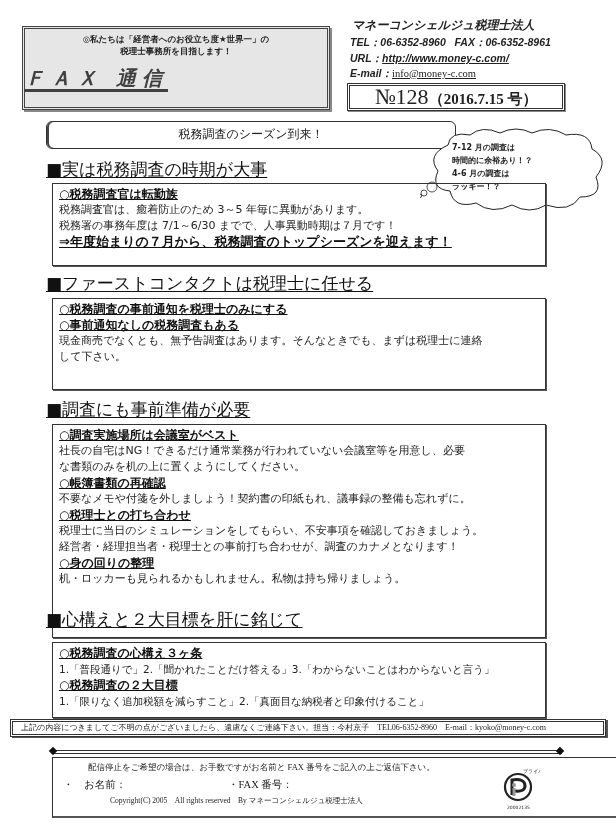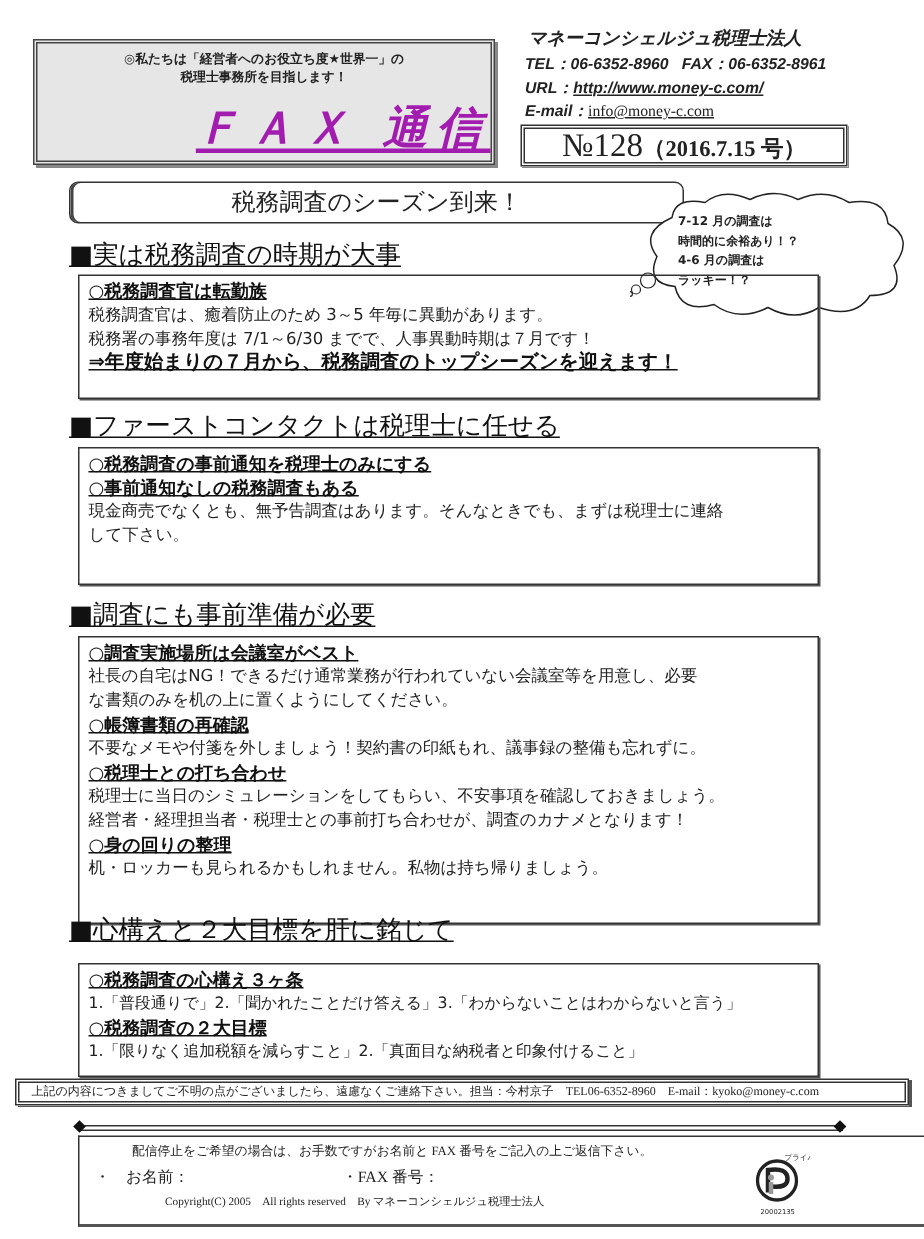--- a/index.html
+++ b/index.html
@@ -2,34 +2,34 @@
 <html><head>
 <meta charset="utf-8">
 <style>
   html, body { margin:0; padding:0; background:#fff; }
   body { width:616px; height:826px; position:relative; overflow:hidden; font-family:"DejaVu Sans", sans-serif; color:#222; }
   .abs { position:absolute; }
   
   #hdr-box { left:22px; top:26px; width:308px; height:84px; background:#e6e6e6; border:3px double #444; box-sizing:border-box; box-shadow:2px 2px 0 #888; }
   #motto1 { left:0; width:100%; top:5px; text-align:center; font-size:8.5px; font-weight:bold; }
   #motto2 { left:0; width:100%; top:17px; text-align:center; font-size:8.5px; font-weight:bold; }
-  #fax-title { left:0; width:100%; top:36px; text-align:right; font-size:30px; font-weight:bold; font-style:italic; letter-spacing:6px; color:#a21caf; text-decoration:underline; text-decoration-thickness:3px; text-underline-offset:4px; }
+  #fax-title { left:0; width:100%; top:36px; text-align:left; font-size:20px; font-weight:bold; font-style:italic; letter-spacing:6px; color:#404040; text-decoration:underline; text-decoration-thickness:3px; text-underline-offset:4px; }
   
   #firm { left:352px; top:17px; font-size:12px; font-weight:bold; font-style:italic; }
   .contact { left:350px; font-size:10.5px; font-weight:bold; font-style:italic; font-family:"Liberation Sans", sans-serif; }
   #tel-line { top:36px; }
   #url-line { top:52px; }
   #mail-line { top:67px; }
   .u { text-decoration:underline; }
   .serif { font-family:"Liberation Serif", serif; font-style:normal; font-weight:normal; }
   #issue-box { left:347px; top:83px; width:218px; height:28px; border:3px double #333; box-sizing:border-box; text-align:center; font-family:"Liberation Serif", serif; font-weight:bold; line-height:22px; box-shadow:1px 1px 0 #888;}
   #issue-no { font-size:22px; font-weight:normal; }
   #issue-date { font-size:15px;margin-top:41px; }
   
-  #banner { left:46px; top:121px; width:408px; height:26px; border:1px solid #333; border-radius:6px; box-shadow:2px 0 0 #444 inset; text-align:center; line-height:25px; font-size:16px; }
+  #banner { left:46px; top:121px; width:408px; height:26px; border:1px solid #333; border-radius:6px; box-shadow:2px 0 0 #444 inset; text-align:center; line-height:25px; font-size:12px; }
   
   #cloud { left:420px; top:125px; width:190px; height:90px; }
   #cloud-text { left:452px; top:141px; font-size:8px; font-weight:bold; line-height:13px; }
   
   .sec-h { left:46px; font-size:17px; text-decoration:underline; text-underline-offset:2px; color:#111; }
   .box { left:52px; width:494px; border:1px solid #333; box-sizing:border-box; padding:2px 6px; font-size:11px; line-height:16px; box-shadow:1px 1px 0 #555;}
   .sub { font-weight:bold; text-decoration:underline; font-size:12px; color:#111; }
   .big { font-weight:bold; text-decoration:underline; font-size:13px; color:#111; }
   .line { white-space:nowrap; }
   .ul-thin { }
@@ -93,21 +93,21 @@
 
 <div class="abs sec-h" style="top:272px;">■ファーストコンタクトは税理士に任せる</div>
 <div class="abs box" style="top:298px;height:92px;">
   <div class="sub">○税務調査の事前通知を税理士のみにする</div>
   <div class="sub">○事前通知なしの税務調査もある</div>
   <div class="line">現金商売でなくとも、無予告調査はあります。そんなときでも、まずは税理士に連絡</div>
   <div class="line">して下さい。</div>
 </div>
 
 <div class="abs sec-h" style="top:398px;">■調査にも事前準備が必要</div>
-<div class="abs box" style="top:424px;height:192px;">
+<div class="abs box" style="top:424px;height:214px;">
   <div class="sub">○調査実施場所は会議室がベスト</div>
   <div class="line">社長の自宅はNG！できるだけ通常業務が行われていない会議室等を用意し、必要</div>
   <div class="line">な書類のみを机の上に置くようにしてください。</div>
   <div class="sub">○帳簿書類の再確認</div>
   <div class="line">不要なメモや付箋を外しましょう！契約書の印紙もれ、議事録の整備も忘れずに。</div>
   <div class="sub">○税理士との打ち合わせ</div>
   <div class="line">税理士に当日のシミュレーションをしてもらい、不安事項を確認しておきましょう。</div>
   <div class="line"><span>経営者・経理担当者・税理士との事前打ち合わせが、</span><span class="ul-thin">調査のカナメ</span><span>となります！</span></div>
   <div class="sub">○身の回りの整理</div>
   <div class="line">机・ロッカーも見られるかもしれません。私物は持ち帰りましょう。</div>

